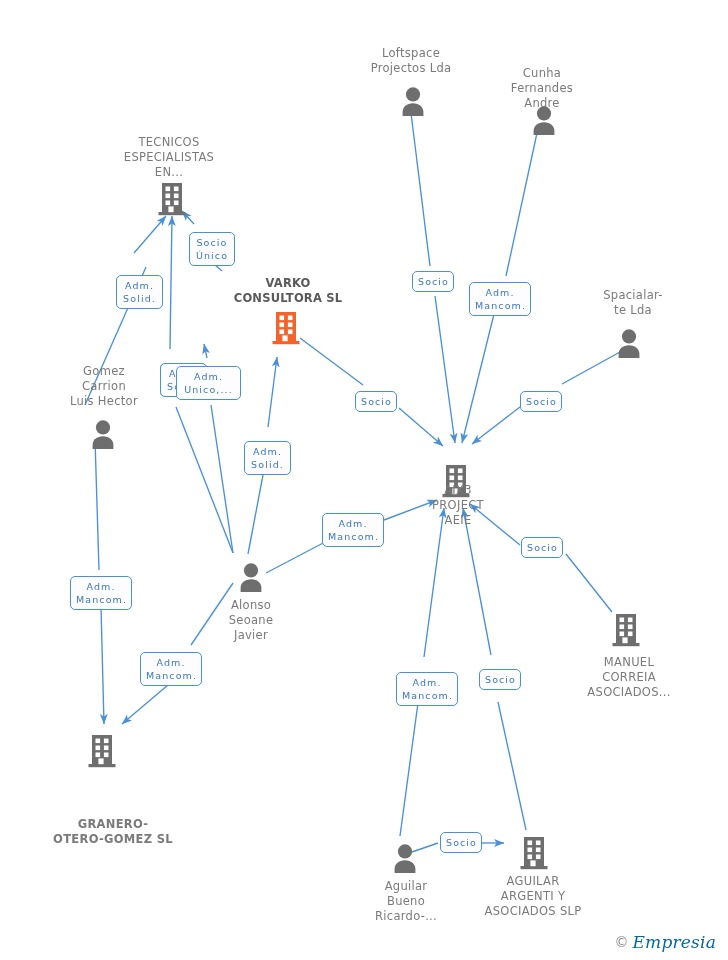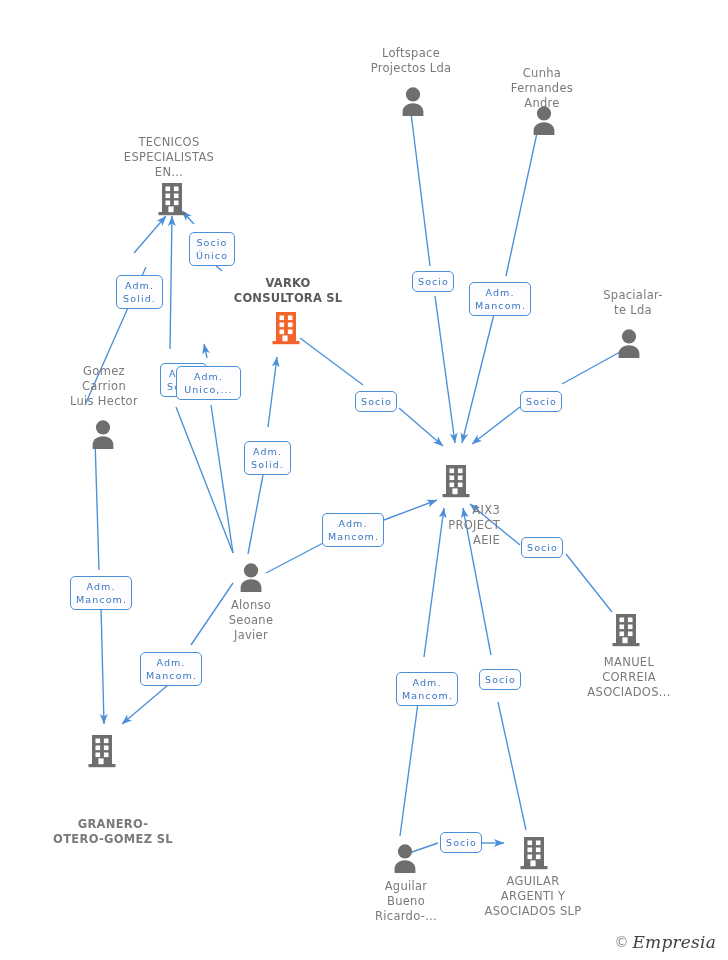--- a/index.html
+++ b/index.html
@@ -11,21 +11,21 @@
               font-size:11.5px;line-height:15px;letter-spacing:.3px;
               white-space:pre-line;pointer-events:none;}
   .node-label.focus{color:#5a5a5a;font-weight:bold;font-size:11.5px;letter-spacing:.2px;}
   .node-icon{position:absolute;}
   .edge-label{position:absolute;border:1.3px solid #4a90d9;background:#fdfdff;
               border-radius:5px;color:#3b78c2;font-size:9.5px;line-height:13px;
               text-align:center;padding:3px 5px;white-space:pre-line;
               letter-spacing:1.1px;box-sizing:border-box;}
   .wm{position:absolute;right:12px;bottom:8px;display:flex;align-items:center;gap:4px;}
   .wm .c{color:#8c8c8c;font-size:14px;}
-  .wm .e{color:#404040;font-size:17px;font-style:italic;
+  .wm .e{color:#0369a1;font-size:17px;font-style:italic;
          font-family:"DejaVu Serif","Liberation Serif",serif;letter-spacing:.2px;}
 </style>
 </head>
 <body>
 
 <div id="canvas">
 
   <svg class="layer" viewBox="0 0 728 960" xmlns="http://www.w3.org/2000/svg">
     <defs>
       <marker id="arrow" markerWidth="9" markerHeight="9" refX="7.4" refY="3.1" orient="auto" markerUnits="strokeWidth">
@@ -132,21 +132,21 @@
           <g fill="#ffffff">
             <rect x="7.5" y="4.5" width="4.6" height="4.6"></rect>
             <rect x="15.9" y="4.5" width="4.6" height="4.6"></rect>
             <rect x="7.5" y="11.5" width="4.6" height="4.6"></rect>
             <rect x="15.9" y="11.5" width="4.6" height="4.6"></rect>
             <rect x="7.5" y="18.5" width="4.6" height="4.6"></rect>
             <rect x="15.9" y="18.5" width="4.6" height="4.6"></rect>
             <rect x="10.4" y="24.4" width="5.2" height="5.8"></rect>
           </g>
         </svg></div>
-      <div class="node-label" style="left: 416px; top: 503px; width: 84px; text-align: right;">AIX3
+      <div class="node-label" style="left: 416px; top: 483px; width: 84px;">AIX3
 PROJECT
 AEIE</div>
       <div class="node-icon" style="left: 238px; top: 562px;"><svg width="26" height="30" viewBox="0 0 26 30" xmlns="http://www.w3.org/2000/svg">
           <circle cx="13" cy="8.4" r="7.1" fill="#6e6e6e"></circle>
           <path d="M13 17.2c6.2 0 10.4 3.6 10.4 8.6v4.2H2.6v-4.2c0-5 4.2-8.6 10.4-8.6z" fill="#6e6e6e"></path>
         </svg></div>
       <div class="node-label" style="left: 206px; top: 598px; width: 90px;">Alonso
 Seoane
 Javier</div>
       <div class="node-icon" style="left: 612px; top: 613px;"><svg width="28" height="34" viewBox="0 0 28 34" xmlns="http://www.w3.org/2000/svg">

